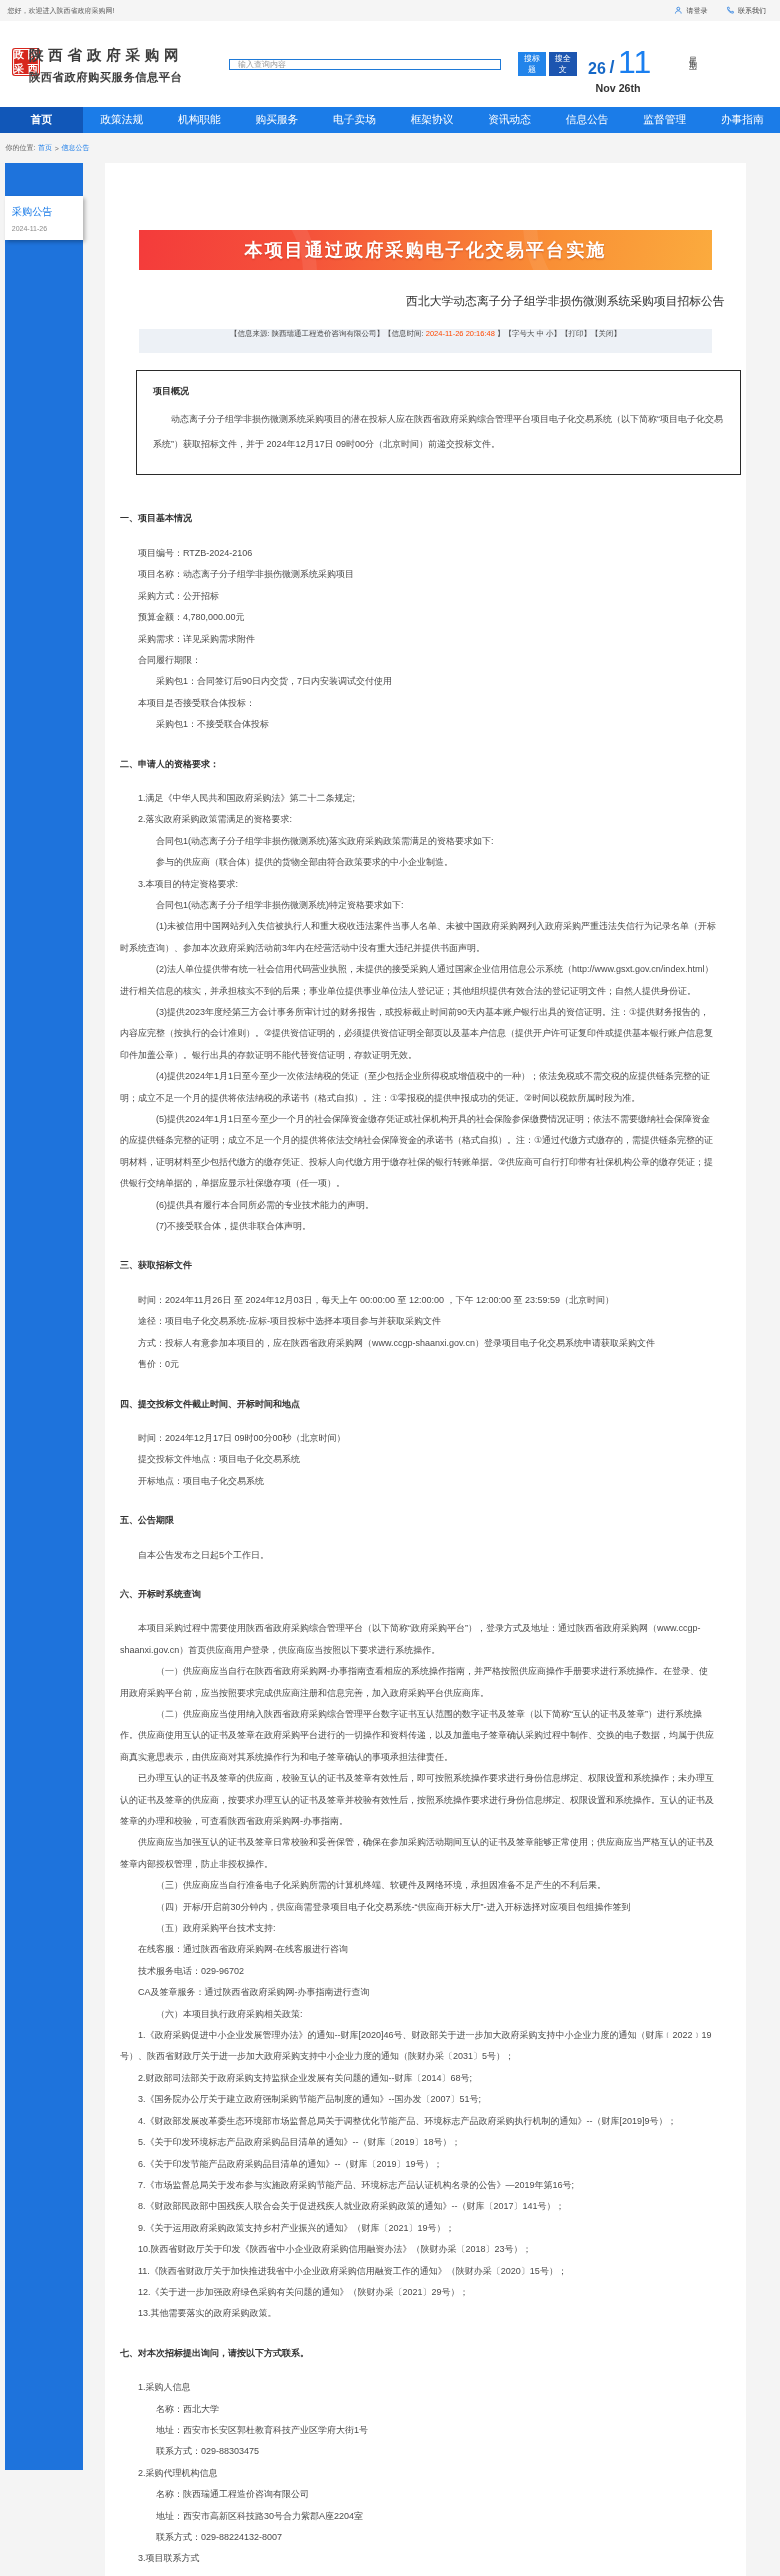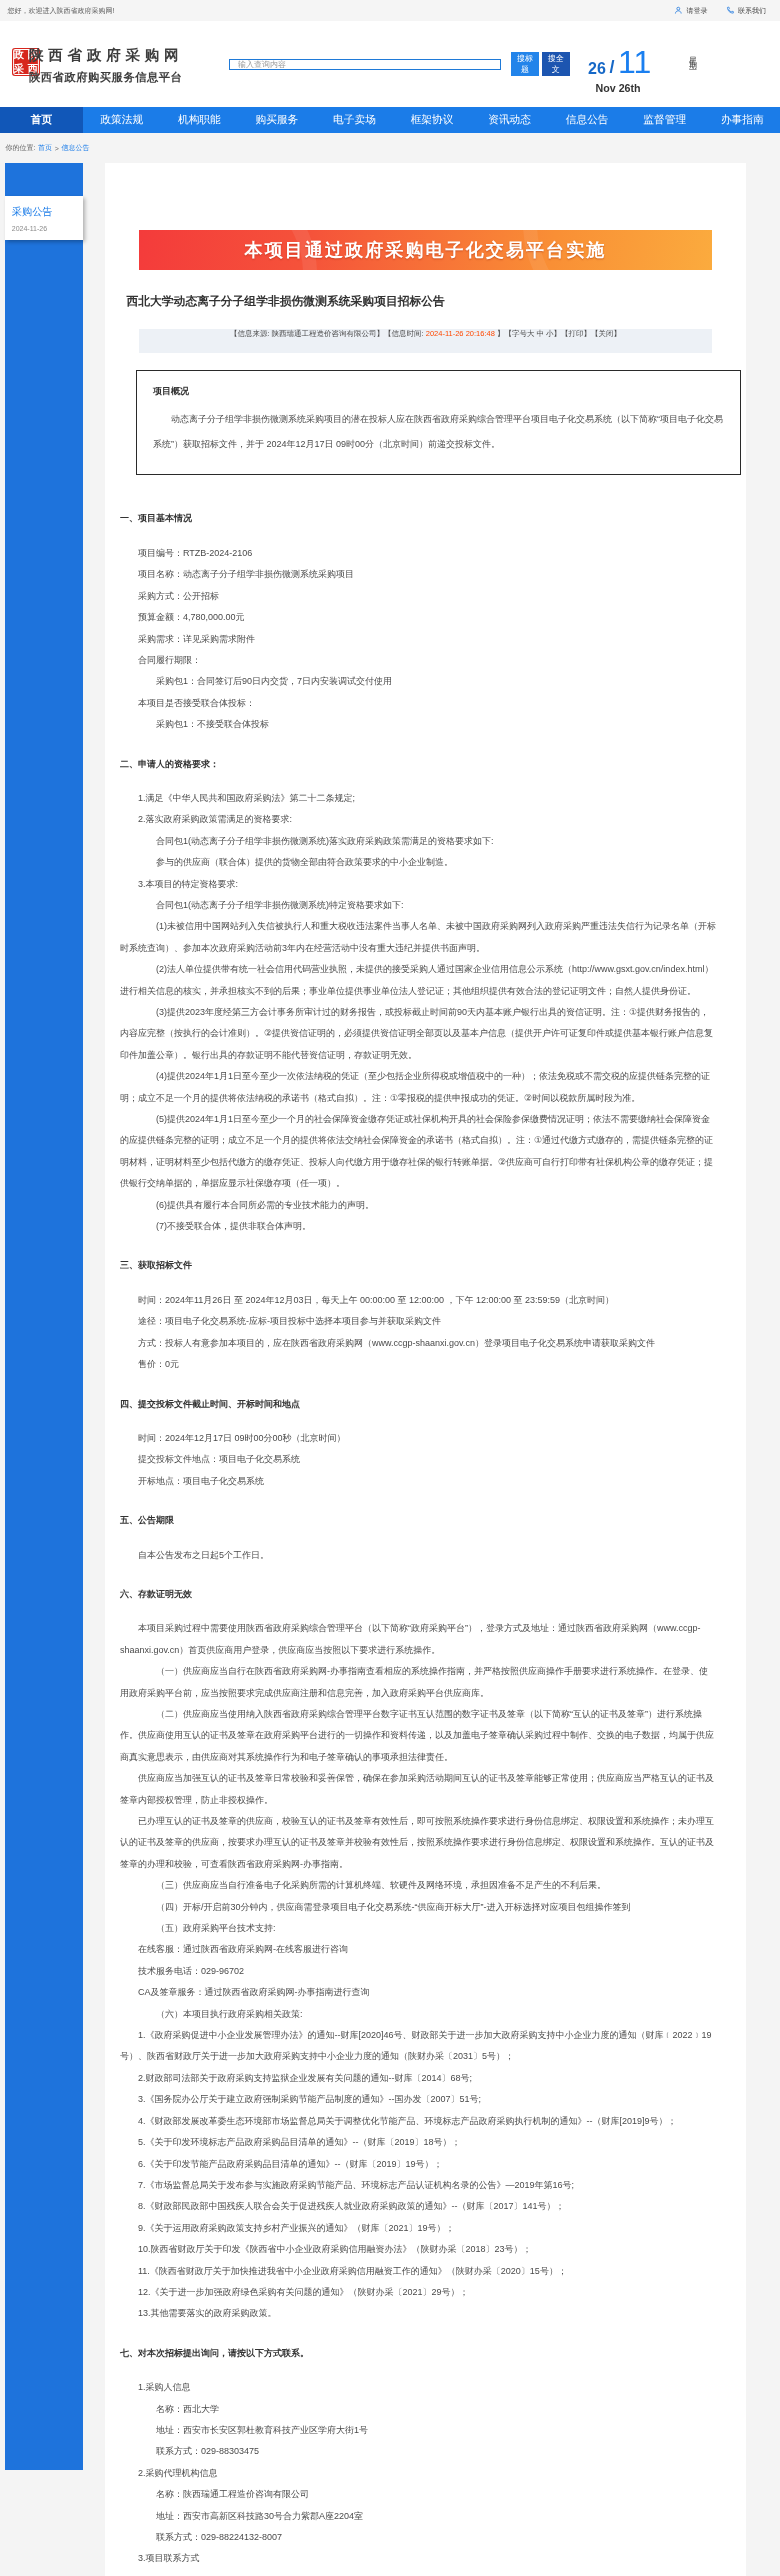--- a/index.html
+++ b/index.html
@@ -10,21 +10,21 @@
   .tb-link svg{display:block;}
   .header{height:86px;background:#ffffff;position:relative;}
   .logo{position:absolute;left:11.8px;top:27px;width:28px;height:28px;background:#d7261d;border-radius:3.2px;display:grid;grid-template-columns:1fr 1fr;place-items:center;color:#fff;font-weight:bold;font-size:10.2px;box-shadow:inset 0 0 0 1.1px #d7261d, inset 0 0 0 2.1px #ffffff;}
   .titles{position:absolute;left:29px;top:25px;}
   .t1{font-size:14.5px;font-weight:bold;color:#3d3d3d;letter-spacing:4.8px;}
   .t2{font-size:11.3px;font-weight:bold;color:#3d3d3d;margin-top:4.3px;letter-spacing:0.5px;}
   .search{position:absolute;left:229px;top:31px;display:flex;align-items:center;height:23.6px;}
   .search input{width:272px;border:1.1px solid #1f7ad8;box-sizing:border-box;padding:0 8px;font-size:8px;color:#333;outline:none;background:#fff;}
   .search input::placeholder{color:#999;}
   .search button{border:none;color:#fff;font-size:8px;cursor:pointer;font-family:inherit;}
-  .btn-title{width:28px;margin-left:10px;background:#2284ea;}
+  .btn-title{width:28px;margin-left:17px;background:#2284ea;}
   .btn-full{width:28px;margin-left:2.7px;background:#1c55b0;}
   .datebox{position:absolute;right:102px;top:28px;width:91px;height:46px;}
   .d-day{position:absolute;left:0;top:10.7px;font-size:16px;font-weight:bold;color:#1668c7;}
   .d-slash{position:absolute;left:21.4px;top:7.5px;font-size:18px;font-weight:bold;color:#1668c7;}
   .d-month{position:absolute;left:30px;top:-5.4px;font-size:32px;font-weight:normal;color:#1a7ff0;}
   .d-week{position:absolute;right:-18px;top:1.1px;writing-mode:vertical-rl;font-size:8px;color:#333;letter-spacing:4.3px;}
   .d-en{position:absolute;left:7.5px;top:33px;font-size:10.7px;font-weight:bold;color:#333;}
   .nav{height:26px;background:#1b7ce8;display:flex;}
   .nav-item{flex:1;display:flex;align-items:center;justify-content:center;color:#fff;font-size:10.7px;cursor:pointer;white-space:nowrap;}
   .nav-item.active{flex:0 0 83px;background:#1157b8;font-weight:bold;}
@@ -32,21 +32,21 @@
   .bc-link{color:#1b7ce8;cursor:pointer;}
   .main{position:relative;}
   .sidebar{position:absolute;left:5.4px;top:0;width:78px;height:2307px;background:#1e73dc;box-sizing:border-box;}
   .side-card{margin-top:33px;background:#ffffff;padding:8.6px 6.4px 7.5px;box-shadow:1.6px 2.1px 3.8px rgba(0,0,0,.28);cursor:pointer;}
   .sc-t{color:#1b7ce8;font-size:10.2px;}
   .sc-d{color:#8a8a8a;font-size:7px;margin-top:6.4px;}
   .content{margin-left:105px;width:641px;background:#ffffff;min-height:2307px;box-sizing:border-box;padding-top:67px;padding-bottom:25px;}
   .banner{height:40px;margin:0 34px;background:linear-gradient(100deg,#f43b3b 0%,#f5533a 30%,#f98f35 72%,#fbab3e 100%);display:flex;align-items:center;justify-content:center;color:#fff;font-size:18px;font-weight:900;letter-spacing:2.1px;text-shadow:0 1.1px 1.6px rgba(150,30,0,.45);position:relative;overflow:hidden;}
   .banner::before{content:'';position:absolute;left:-27px;top:-59px;width:177px;height:177px;border:14px solid rgba(255,255,255,.08);border-radius:50%;}
   .banner::after{content:'';position:absolute;right:-32px;bottom:-64px;width:193px;height:193px;border:14px solid rgba(255,255,255,.08);border-radius:50%;}
-  .art-title{margin:23.6px 21.4px 0;text-align:left;font-size:11.8px;font-weight:bold;color:#333;}
+  .art-title{margin:23.6px 21.4px 0;text-align:right;font-size:11.8px;font-weight:normal;color:#333;}
   .meta{margin:19.3px 34px 0;background:#edf1f6;height:23.6px;display:flex;align-items:flex-start;justify-content:center;font-size:7.5px;color:#4a4a4a;}
   .meta span{white-space:pre;}
   .meta .time{color:#ff4800;}
   .meta .m-click{cursor:pointer;}
   .overview{margin:17px 5.4px 0 31px;border:0.5px solid #2a2a2a;padding:14px 16px 17px;}
   .ov-h{font-size:9px;font-weight:bold;color:#333;}
   .ov-p{margin:9.6px 0 0;font-size:9px;color:#4a4a4a;line-height:25px;text-indent:2em;}
   #article-body{padding:15px 29.5px 0 15px;font-size:9px;color:#4a4a4a;}
   #article-body p{margin:0;}
   .bh{font-weight:bold;color:#333;line-height:21.4px;margin:18px 0 13px !important;}
@@ -182,26 +182,26 @@
           <p class="bp">时间：2024年11月26日 至 2024年12月03日，每天上午 00:00:00 至 12:00:00 ，下午 12:00:00 至 23:59:59（北京时间）</p>
           <p class="bp">途径：项目电子化交易系统-应标-项目投标中选择本项目参与并获取采购文件</p>
           <p class="bp">方式：投标人有意参加本项目的，应在陕西省政府采购网（www.ccgp-shaanxi.gov.cn）登录项目电子化交易系统申请获取采购文件</p>
           <p class="bp">售价：0元</p>
           <p class="bh">四、提交投标文件截止时间、开标时间和地点</p>
           <p class="bp">时间：2024年12月17日 09时00分00秒（北京时间）</p>
           <p class="bp">提交投标文件地点：项目电子化交易系统</p>
           <p class="bp">开标地点：项目电子化交易系统</p>
           <p class="bh">五、公告期限</p>
           <p class="bp">自本公告发布之日起5个工作日。</p>
-          <p class="bh">六、存款证明无效</p>
+          <p class="bh">六、开标时系统查询</p>
           <p class="bp">本项目采购过程中需要使用陕西省政府采购综合管理平台（以下简称“政府采购平台”），登录方式及地址：通过陕西省政府采购网（www.ccgp-shaanxi.gov.cn）首页供应商用户登录，供应商应当按照以下要求进行系统操作。</p>
           <p class="bq">（一）供应商应当自行在陕西省政府采购网-办事指南查看相应的系统操作指南，并严格按照供应商操作手册要求进行系统操作。在登录、使用政府采购平台前，应当按照要求完成供应商注册和信息完善，加入政府采购平台供应商库。</p>
           <p class="bq">（二）供应商应当使用纳入陕西省政府采购综合管理平台数字证书互认范围的数字证书及签章（以下简称“互认的证书及签章”）进行系统操作。供应商使用互认的证书及签章在政府采购平台进行的一切操作和资料传递，以及加盖电子签章确认采购过程中制作、交换的电子数据，均属于供应商真实意思表示，由供应商对其系统操作行为和电子签章确认的事项承担法律责任。</p>
+          <p class="bp">已办理互认的证书及签章的供应商，校验互认的证书及签章有效性后，即可按照系统操作要求进行身份信息绑定、权限设置和系统操作；未办理互认的证书及签章的供应商，按要求办理互认的证书及签章并校验有效性后，按照系统操作要求进行身份信息绑定、权限设置和系统操作。互认的证书及签章的办理和校验，可查看陕西省政府采购网-办事指南。</p>
           <p class="bp">供应商应当加强互认的证书及签章日常校验和妥善保管，确保在参加采购活动期间互认的证书及签章能够正常使用；供应商应当严格互认的证书及签章内部授权管理，防止非授权操作。</p>
-          <p class="bp">已办理互认的证书及签章的供应商，校验互认的证书及签章有效性后，即可按照系统操作要求进行身份信息绑定、权限设置和系统操作；未办理互认的证书及签章的供应商，按要求办理互认的证书及签章并校验有效性后，按照系统操作要求进行身份信息绑定、权限设置和系统操作。互认的证书及签章的办理和校验，可查看陕西省政府采购网-办事指南。</p>
           <p class="bq">（三）供应商应当自行准备电子化采购所需的计算机终端、软硬件及网络环境，承担因准备不足产生的不利后果。</p>
           <p class="bq">（四）开标/开启前30分钟内，供应商需登录项目电子化交易系统-“供应商开标大厅”-进入开标选择对应项目包组操作签到</p>
           <p class="bq">（五）政府采购平台技术支持:</p>
           <p class="bp">在线客服：通过陕西省政府采购网-在线客服进行咨询</p>
           <p class="bp">技术服务电话：029-96702</p>
           <p class="bp">CA及签章服务：通过陕西省政府采购网-办事指南进行查询</p>
           <p class="bq">（六）本项目执行政府采购相关政策:</p>
           <p class="bp">1.《政府采购促进中小企业发展管理办法》的通知--财库[2020]46号、财政部关于进一步加大政府采购支持中小企业力度的通知（财库﹝2022﹞19号）、陕西省财政厅关于进一步加大政府采购支持中小企业力度的通知（陕财办采〔2031〕5号）；</p>
           <p class="bp">2.财政部司法部关于政府采购支持监狱企业发展有关问题的通知--财库〔2014〕68号;</p>
           <p class="bp">3.《国务院办公厅关于建立政府强制采购节能产品制度的通知》--国办发〔2007〕51号;</p>

